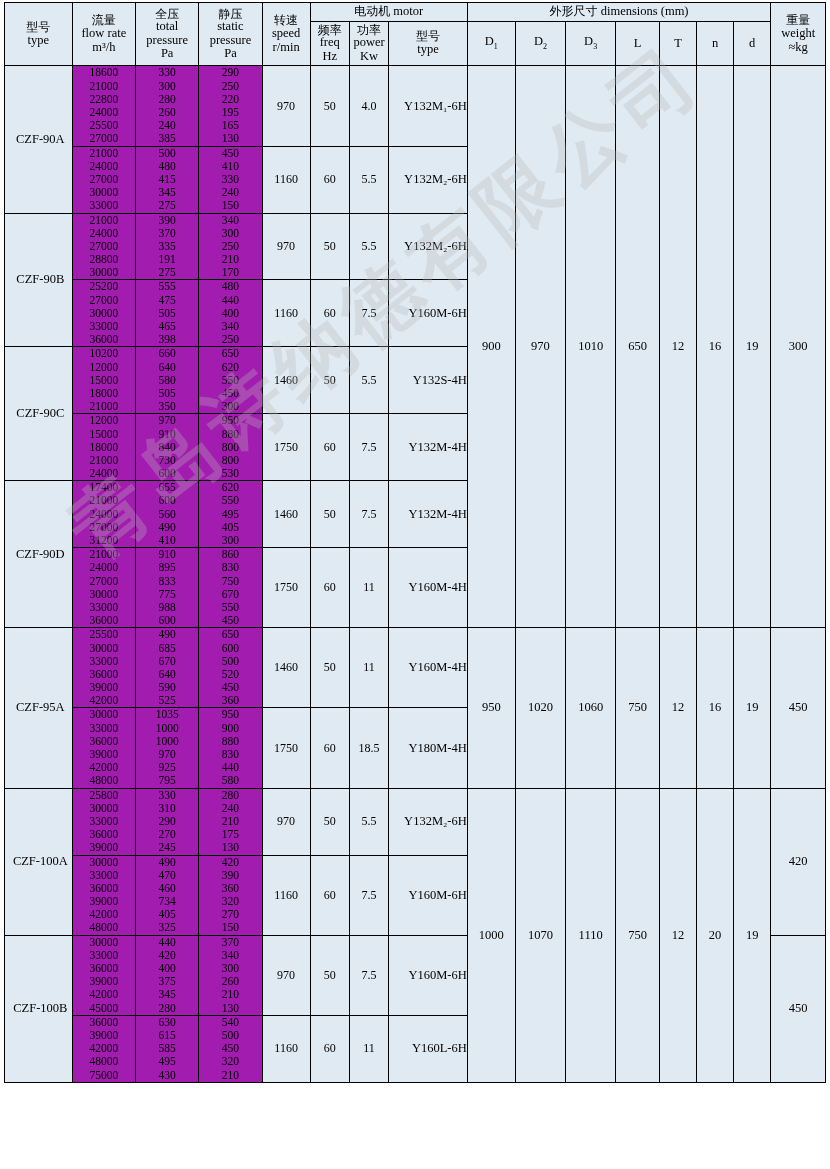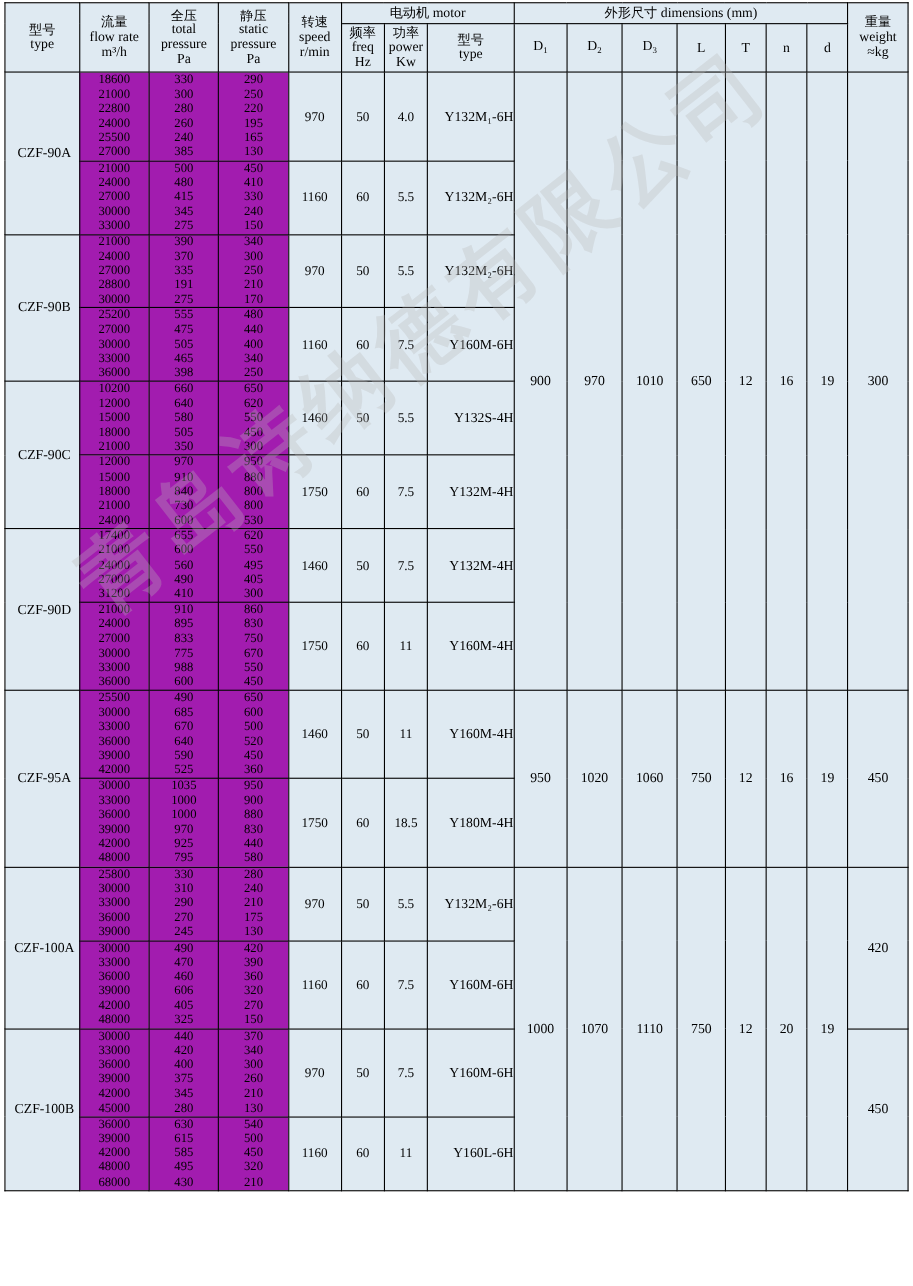--- a/index.html
+++ b/index.html
@@ -533,21 +533,21 @@
               <div>39000</div>
               <div>42000</div>
               <div>48000</div>
             </div>
           </td>
       <td class="datacell">
             <div class="stack">
               <div>490</div>
               <div>470</div>
               <div>460</div>
-              <div>606</div>
+              <div>734</div>
               <div>405</div>
               <div>325</div>
             </div>
           </td>
       <td class="datacell">
             <div class="stack">
               <div>420</div>
               <div>390</div>
               <div>360</div>
               <div>320</div>
@@ -599,21 +599,21 @@
       <td class="mtype">Y160M-6H</td>
       <td class="dim" rowspan="2">450</td>
     </tr>
     <tr>
       <td class="datacell">
             <div class="stack">
               <div>36000</div>
               <div>39000</div>
               <div>42000</div>
               <div>48000</div>
-              <div>68000</div>
+              <div>75000</div>
             </div>
           </td>
       <td class="datacell">
             <div class="stack">
               <div>630</div>
               <div>615</div>
               <div>585</div>
               <div>495</div>
               <div>430</div>
             </div>

